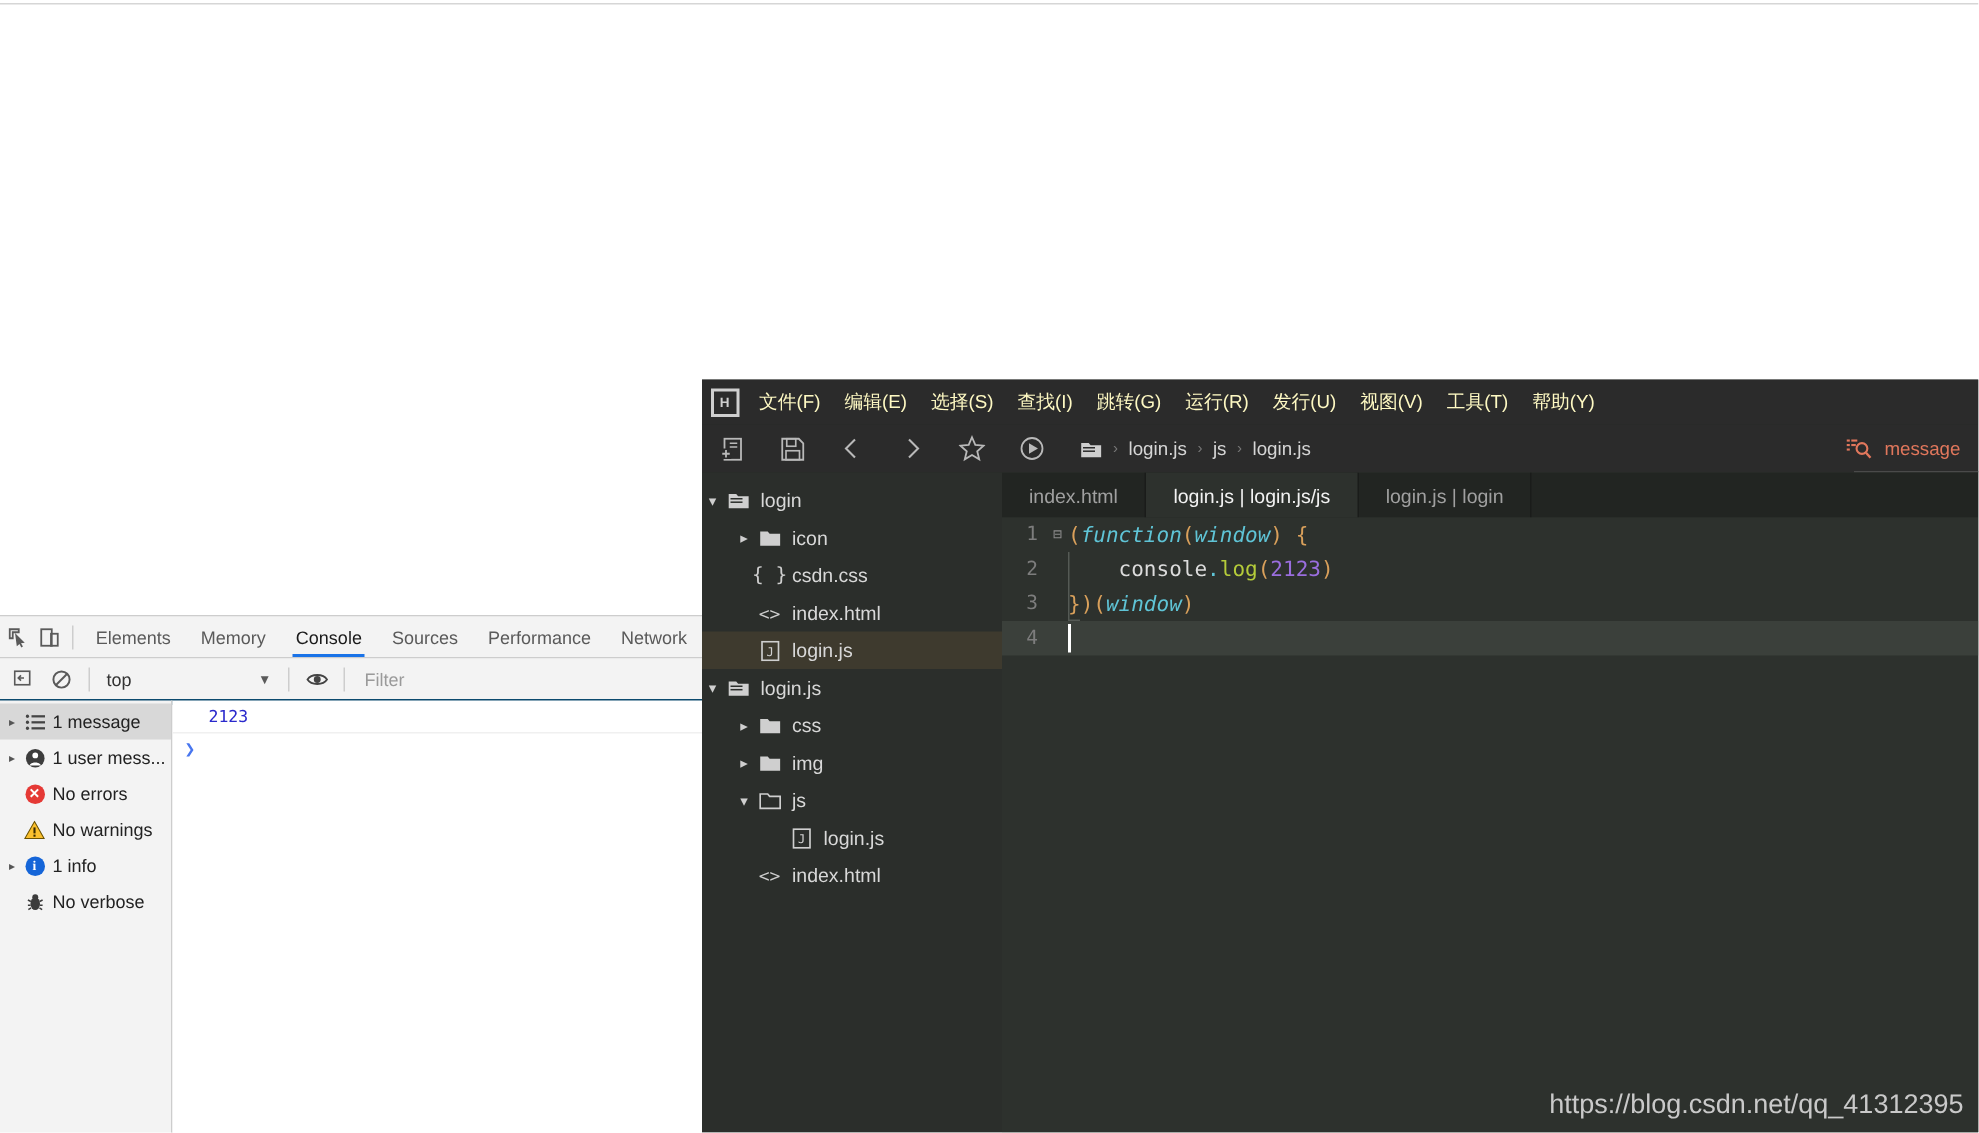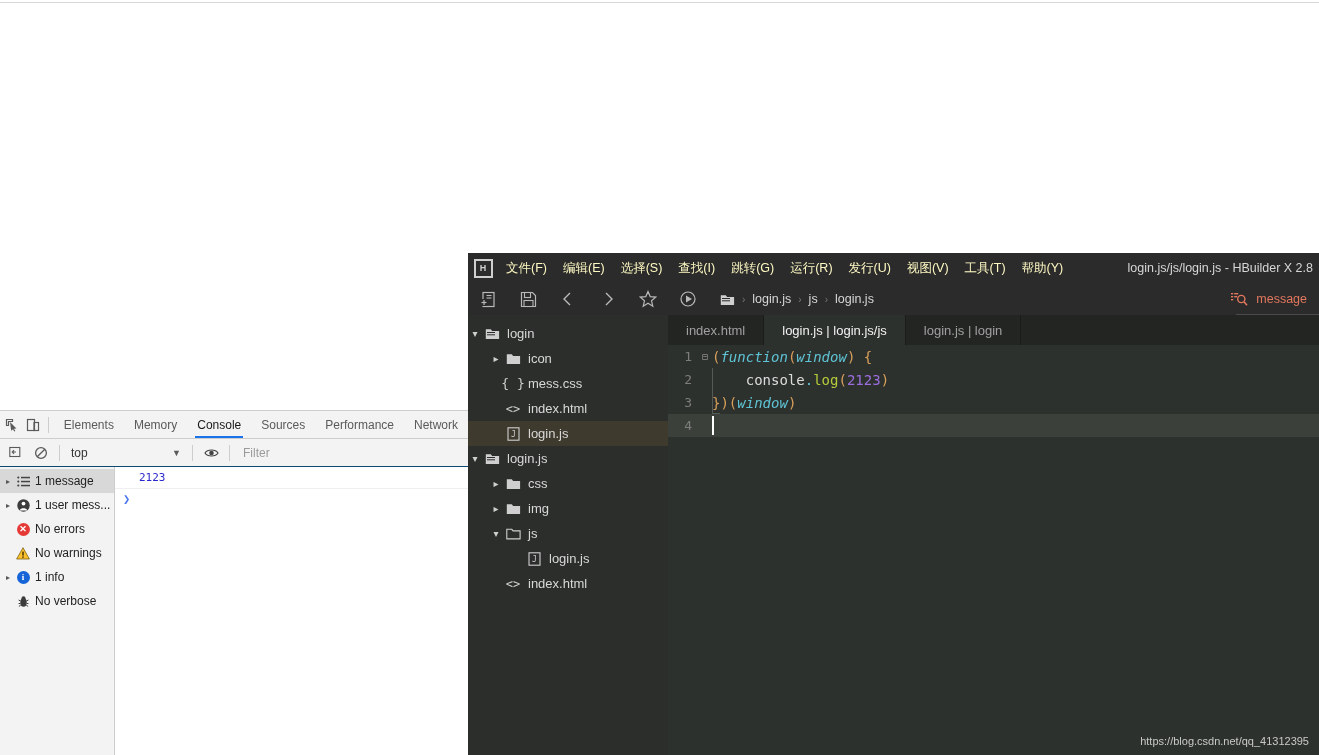--- a/index.html
+++ b/index.html
@@ -352,21 +352,21 @@
   }
   .caret {
     position: absolute;
     left: 44px; top: 2px;
     width: 2px; height: 19px;
     background: #ffffff;
   }
   .hb-watermark {
     position: absolute;
     right: 10px; bottom: 8px;
-    font-size: 11px;
+    font-size: 18px;
     color: #c9c9c9;
     font-family: "Liberation Sans", sans-serif;
   }
 </style>
 </head>
 <body>
 
 <div id="root">
 
   <div class="top-rule"></div>
@@ -521,21 +521,20 @@
       <div class="hb-menu-item">文件(F)</div>
       <div class="hb-menu-item">编辑(E)</div>
       <div class="hb-menu-item">选择(S)</div>
       <div class="hb-menu-item">查找(I)</div>
       <div class="hb-menu-item">跳转(G)</div>
       <div class="hb-menu-item">运行(R)</div>
       <div class="hb-menu-item">发行(U)</div>
       <div class="hb-menu-item">视图(V)</div>
       <div class="hb-menu-item">工具(T)</div>
       <div class="hb-menu-item">帮助(Y)</div>
-      <div class="hb-title">login.js/js/login.js - HBuilder X 2.8</div>
     </div>
 
     <div class="hb-toolbar">
       <div class="hb-tb-icon">
         <svg width="17" height="17" viewBox="0 0 17 17">
           <rect x="3" y="1.5" width="11" height="14" fill="none" stroke="#b9b9b9" stroke-width="1.2"></rect>
           <line x1="6.5" y1="4.5" x2="11.5" y2="4.5" stroke="#b9b9b9" stroke-width="1.1"></line>
           <line x1="6.5" y1="7" x2="11.5" y2="7" stroke="#b9b9b9" stroke-width="1.1"></line>
           <rect x="0.5" y="8" width="7" height="7" fill="#2b2b2b"></rect>
           <line x1="4" y1="9" x2="4" y2="14" stroke="#b9b9b9" stroke-width="1.2"></line>
@@ -627,21 +626,21 @@
           <span class="tw-icon">
             <svg width="15" height="13" viewBox="0 0 15 13">
                 <path d="M0.8 2.3 h5 l1.3 1.6 h7 v8 h-13.3 z" fill="#cfcfcf"></path>
               </svg>
           </span>
           <span class="tw-label">icon</span>
         </div>
 
         <div class="tree-row" style="padding-left:35px;">
           <span class="tw-icon" style="color:#cfcfcf;font-size:13px;font-family:'DejaVu Sans Mono',monospace;">{&nbsp;}</span>
-          <span class="tw-label">mess.css</span>
+          <span class="tw-label">csdn.css</span>
         </div>
 
         <div class="tree-row" style="padding-left:35px;">
           <span class="tw-icon" style="color:#cfcfcf;font-size:12px;font-family:'DejaVu Sans Mono',monospace;">&lt;&gt;</span>
           <span class="tw-label">index.html</span>
         </div>
 
         <div class="tree-row sel" style="padding-left:35px;">
           <span class="tw-icon">
             <svg width="13" height="14" viewBox="0 0 13 14">

